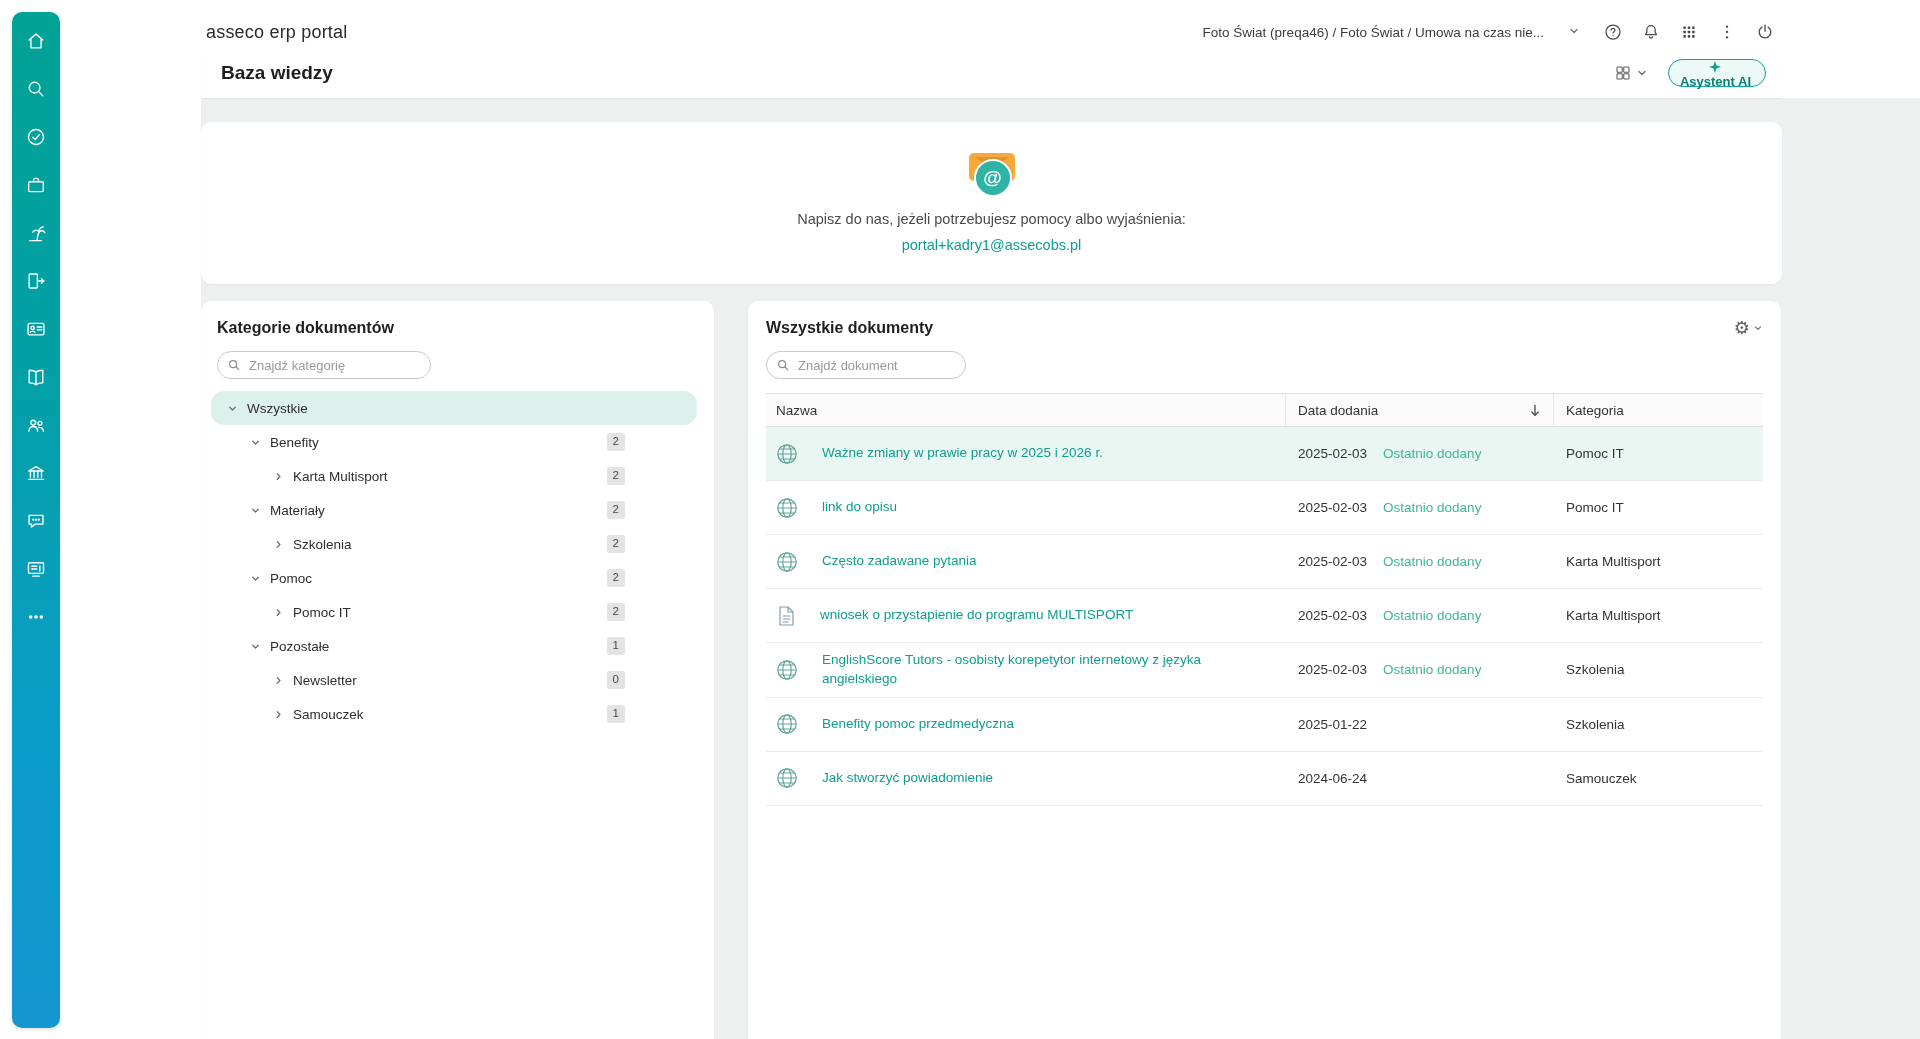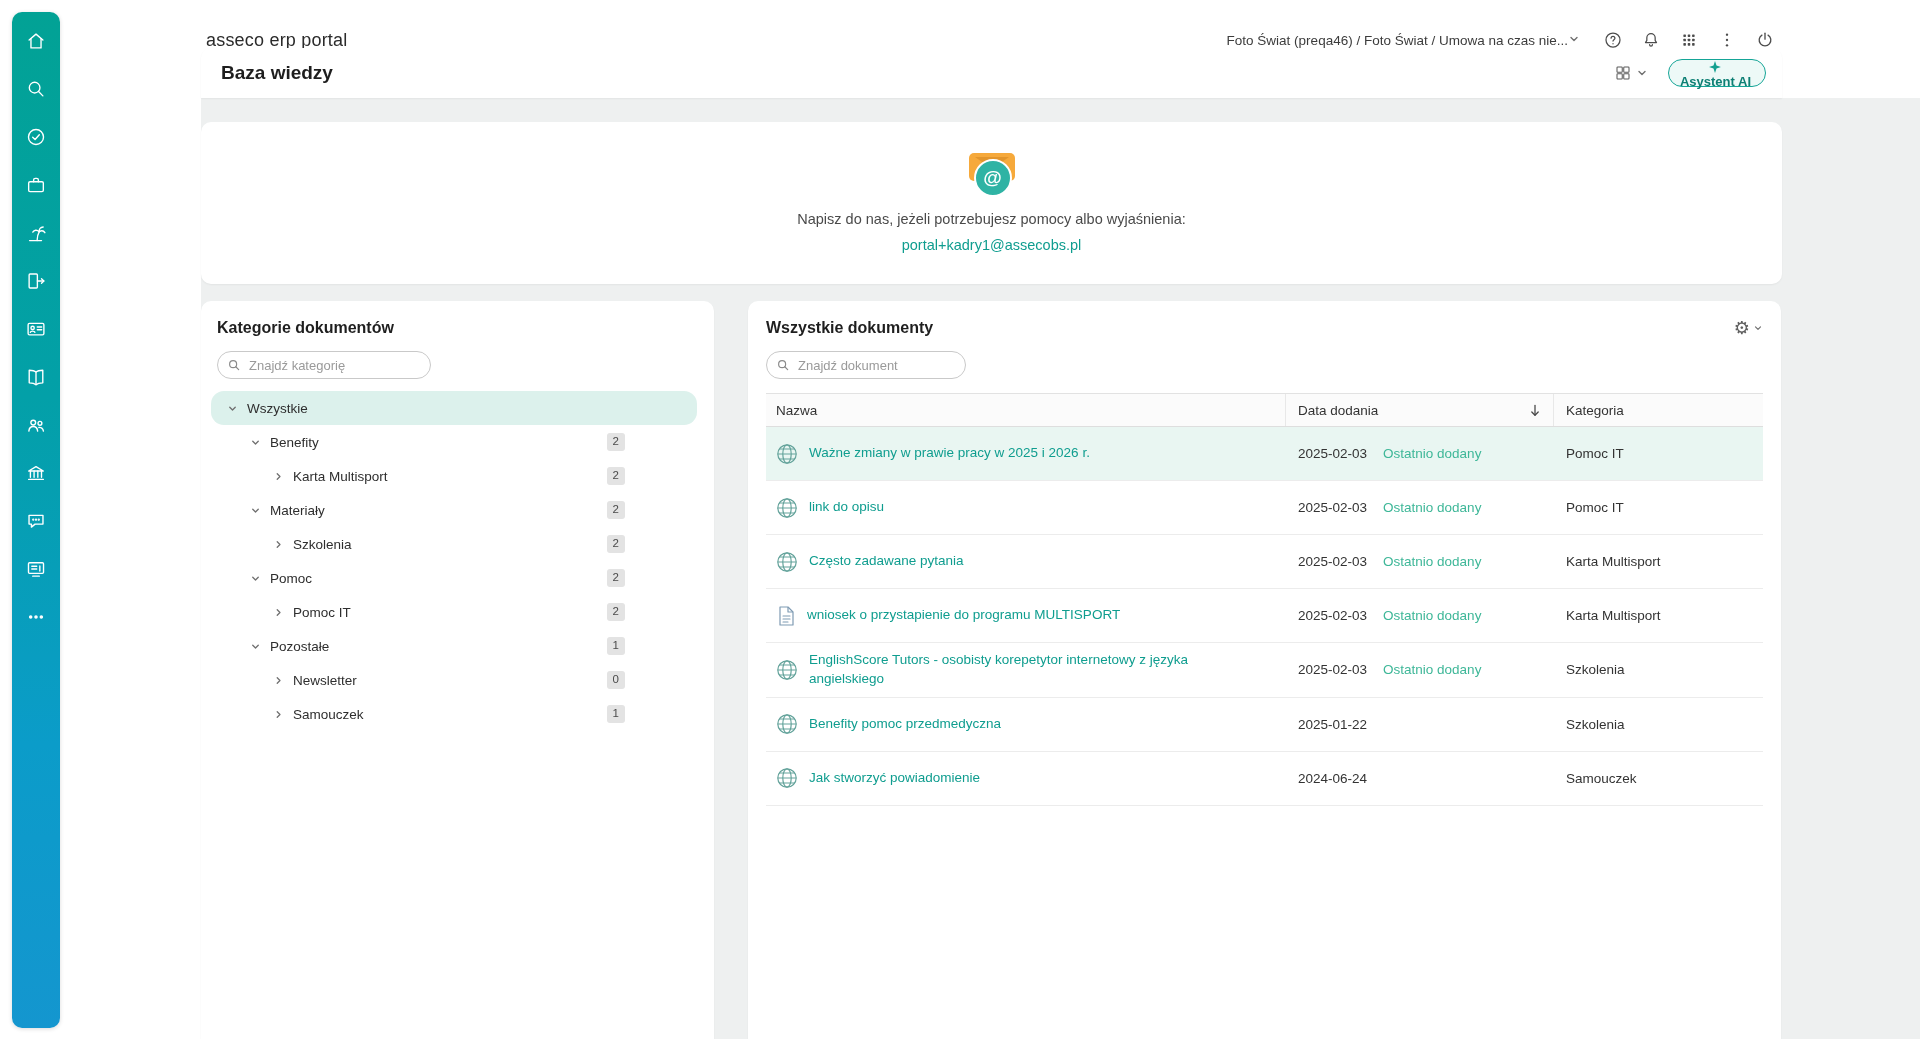--- a/index.html
+++ b/index.html
@@ -9,24 +9,24 @@
   
   .sidebar { position:absolute; left:12px; top:12px; width:48px; height:1016px; z-index:6;
     border-radius:10px; background:linear-gradient(180deg,#02a295 0%, #03a0a8 38%, #0b9cc9 72%, #1496cf 100%);
     display:flex; flex-direction:column; align-items:center; padding-top:18px; gap:26px;
     box-shadow:0 1px 4px rgba(0,0,0,0.15); }
   .sb-item { width:22px; height:22px; color:#fff; display:flex; align-items:center; justify-content:center;
     cursor:pointer; flex:0 0 auto; }
 
   
   .header { position:absolute; top:0; left:0; width:1920px; height:48px;
-    display:flex; align-items:center; padding:16px 138px 0 206px; background:#fff;margin-top:8px; }
+    display:flex; align-items:center; padding:16px 138px 0 206px; background:#fff; }
   .app-title { font-size:18px; font-weight:500; color:#2b2b2b; letter-spacing:.2px; }
   .header-right { margin-left:auto; display:flex; align-items:center; gap:4px; }
-  .context { display:flex; align-items:flex-start; gap:0; font-size:13.5px; color:#3c3c3c;
+  .context { display:flex; align-items:flex-start; gap:24px; font-size:13.5px; color:#3c3c3c;
     padding-right:12px; cursor:pointer; white-space:nowrap; }
   .hbtn { width:34px; height:34px; border:none; background:transparent; display:flex;
     align-items:center; justify-content:center; cursor:pointer; padding:0; }
 
   
   .page-bar { position:absolute; top:48px; left:201px; width:1581px; height:50px; background:#fff;
     border-radius:10px 10px 0 0; box-shadow:0 1px 2px rgba(0,0,0,0.05);
     display:flex; align-items:center; padding:0 16px 0 20px; z-index:2; }
   .page-title { font-size:19px; font-weight:700; color:#1e1e1e; }
   .page-bar-right { margin-left:auto; display:flex; align-items:center; gap:20px; }
@@ -84,21 +84,21 @@
     border-top:1px solid #e2e2e2; border-bottom:1px solid #dedede; font-size:13.5px; color:#333; }
   .th { display:flex; align-items:center; }
   .th.name { width:520px; padding-left:10px; border-right:1px solid #e8e8e8; }
   .th.date { width:268px; padding-left:12px; border-right:1px solid #e8e8e8; }
   .th.cat  { flex:1; padding-left:12px; }
   .sort-arrow { margin-left:auto; margin-right:12px; display:flex; }
 
   .doc-row { display:flex; align-items:center; min-height:54px; border-bottom:1px solid #ececec;
     font-size:13.5px; cursor:pointer; }
   .doc-row.hl { background:#e9f6f2; }
-  .cell.name { width:520px; padding:8px 24px 8px 10px; display:flex; align-items:center; gap:11px; }
+  .cell.name { width:520px; padding:8px 24px 8px 10px; display:flex; align-items:center; gap:24px; }
   .doc-icon { flex:0 0 auto; display:flex; }
   .doc-link { color:#0f9d8f; text-decoration:none; line-height:1.4; cursor:pointer; }
   .cell.date { width:268px; padding-left:12px; }
   .recent { color:#3eb798; margin-left:16px; }
   .cell.cat { flex:1; padding-left:12px; color:#333; }
 
   .ic { display:inline-flex; align-items:center; }
 </style>
 </head>
 <body>

